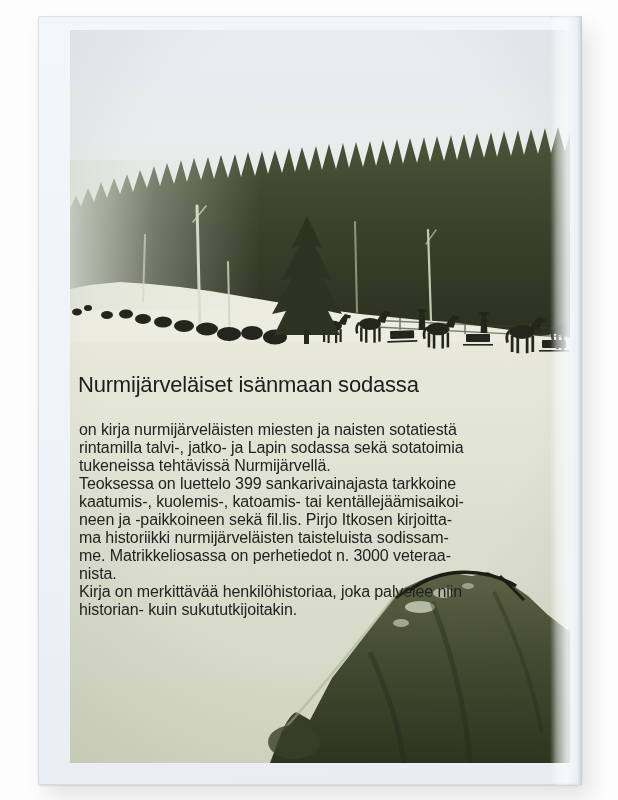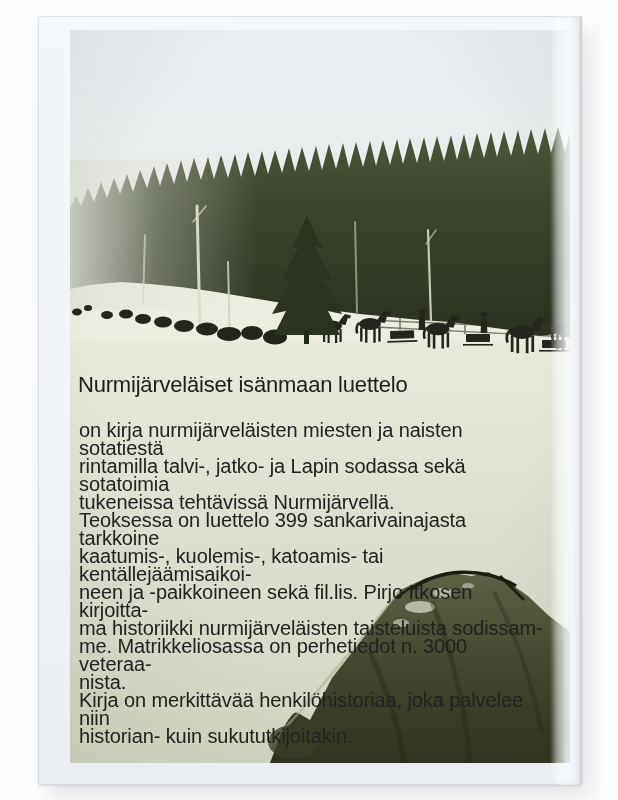--- a/index.html
+++ b/index.html
@@ -40,21 +40,21 @@
   }
   
   .cover-title{
     position:absolute;left:40px;top:356px;
     font-size:22px;font-weight:400;letter-spacing:-0.2px;
     color:var(--c-title_text,#1b1e1a);
     white-space:nowrap;
   }
   .cover-blurb{
     position:absolute;left:41px;top:405px;width:465px;
-    font-size:20px;line-height:18px;font-weight:400;
+    font-size:16px;line-height:18px;font-weight:400;
     color:var(--c-body_text,#202320);
     white-space:pre-line;letter-spacing:-0.1px;
   }
 </style>
 </head>
 <body>
 
 <div class="stage">
   <div class="book">
 
@@ -182,21 +182,21 @@
           <ellipse cx="224" cy="712" rx="26" ry="17" fill="#3a3f2a" opacity="0.8"></ellipse>
           <path d="M340,560 C370,538 412,536 446,556" stroke="#1b1f12" stroke-width="3.5" fill="none"></path>
           <path d="M430,546 L454,570" stroke="#1b1f12" stroke-width="3"></path>
           <path d="M340,558 L326,568" stroke="#1b1f12" stroke-width="2.5"></path>
         </g>
 
         <rect x="0" y="0" width="500" height="733" fill="url(#gVig)"></rect>
       </svg>
     </div>
 
-    <div class="cover-title">Nurmijärveläiset isänmaan luettelo</div>
+    <div class="cover-title">Nurmijärveläiset isänmaan sodassa</div>
     <div class="cover-blurb">on kirja nurmijärveläisten miesten ja naisten sotatiestä
 rintamilla talvi-, jatko- ja Lapin sodassa sekä sotatoimia
 tukeneissa tehtävissä Nurmijärvellä.
 Teoksessa on luettelo 399 sankarivainajasta tarkkoine
 kaatumis-, kuolemis-, katoamis- tai kentällejäämisaikoi-
 neen ja -paikkoineen sekä fil.lis. Pirjo Itkosen kirjoitta-
 ma historiikki nurmijärveläisten taisteluista sodissam-
 me. Matrikkeliosassa on perhetiedot n. 3000 veteraa-
 nista.
 Kirja on merkittävää henkilöhistoriaa, joka palvelee niin

